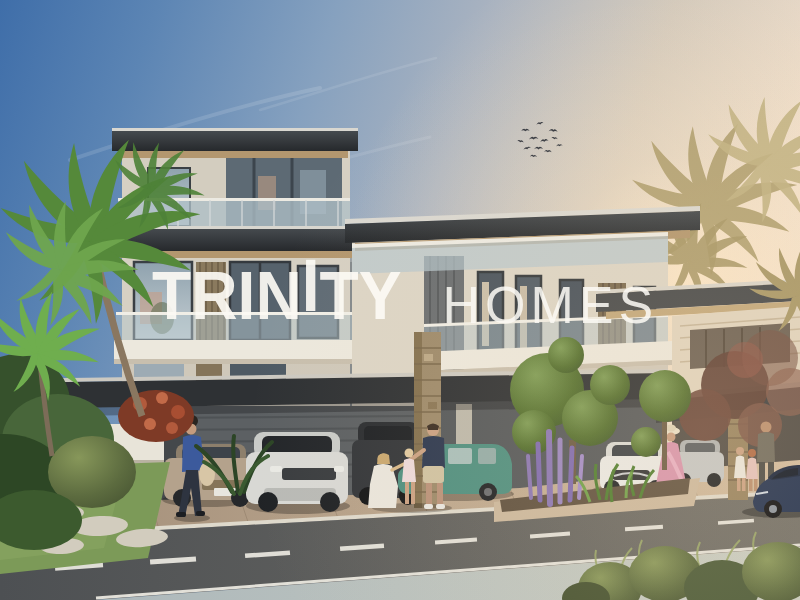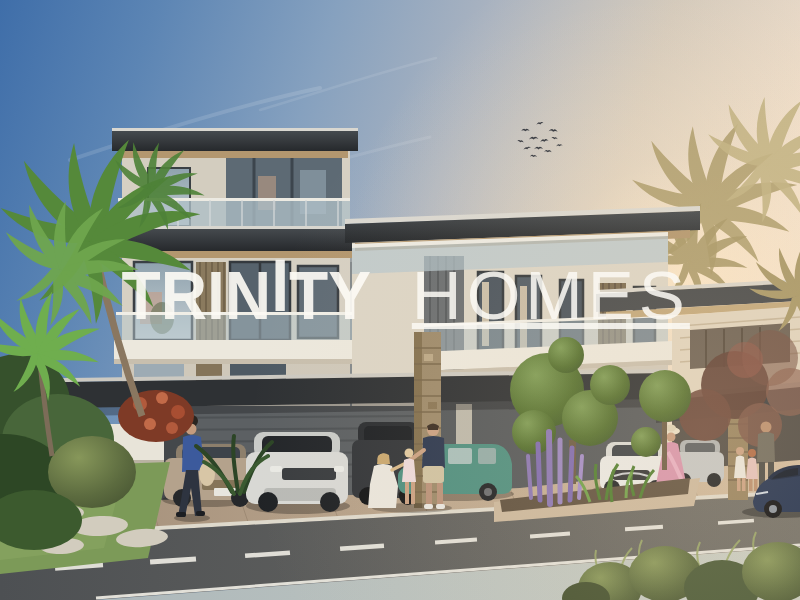--- a/index.html
+++ b/index.html
@@ -13,21 +13,21 @@
   .scene svg{position:absolute;left:0;top:0;}
   .warm-haze{position:absolute;inset:0;pointer-events:none;
     background:radial-gradient(circle at 88% 72%, rgba(244,212,168,.20), rgba(244,212,168,0) 55%);}
   .watermark{
     position:absolute;left:50%;top:256px;transform:translateX(-49%);
     display:flex;align-items:flex-end;gap:22px;white-space:nowrap;
     color:rgba(252,250,244,.92);z-index:40;pointer-events:none;
   }
   .wm-bold{font-size:69px;font-weight:bold;letter-spacing:0px;display:inline-block;transform:scaleX(.93);transform-origin:left bottom;}
   .wm-bold .accent{display:inline-block;transform:translateY(-7px) scaleY(1.08);transform-origin:center bottom;}
-  .wm-light{font-size:69px;font-weight:400;letter-spacing:5px;opacity:.94;text-decoration:underline;}
+  .wm-light{font-size:52px;font-weight:400;letter-spacing:5px;opacity:.94;}
 </style>
 </head>
 <body>
 
 <div class="scene">
 
 <svg width="800" height="600" viewBox="0 0 800 600">
   <defs>
     <linearGradient id="gFasc" x1="0" y1="0" x2="0" y2="1">
       <stop offset="0" stop-color="#454a4e"></stop>

